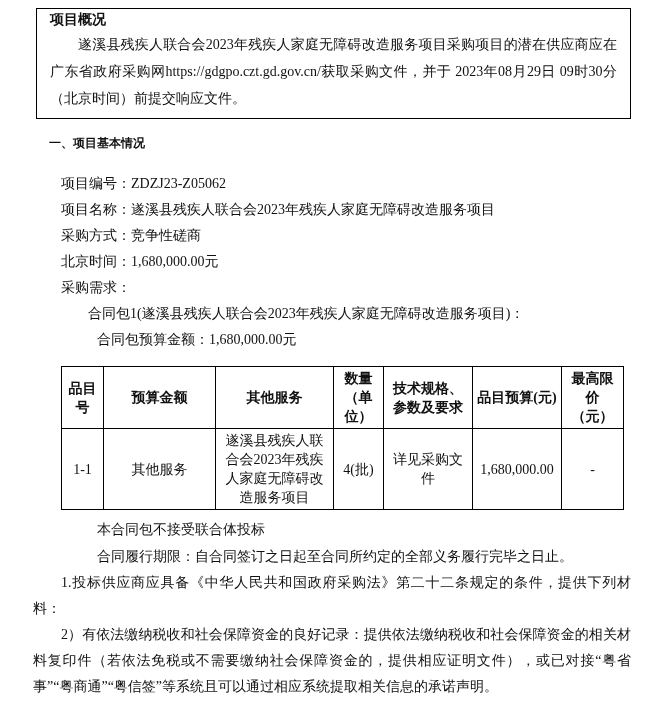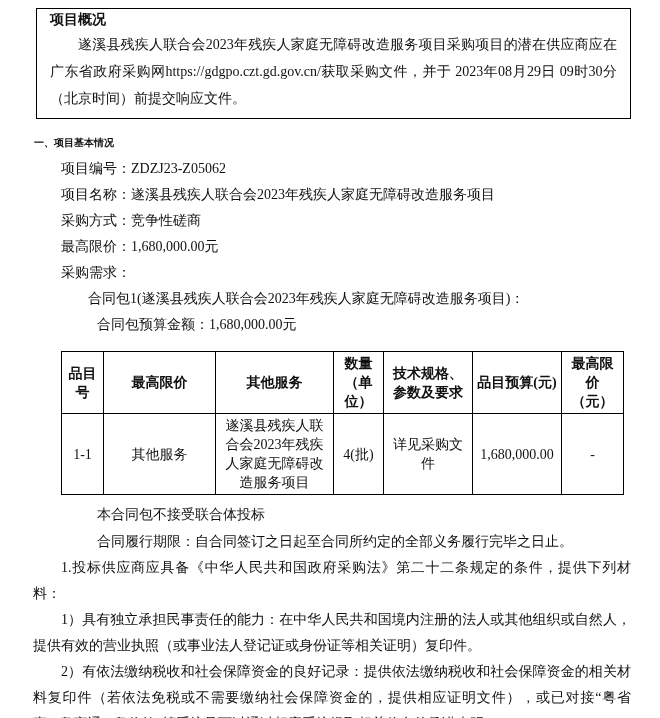--- a/index.html
+++ b/index.html
@@ -34,24 +34,24 @@
     line-height: 22px;
   }
   .overview-para {
     margin: 0;
     text-indent: 2em;
     line-height: 27px;
     text-align: justify;
   }
   
   .sec-heading {
-    font-size: 10px;
+    font-size: 12px;
     font-weight: bold;
     line-height: 24px;
-    margin: 1px;
+    margin: 16px;
     font-family: Liberation Serif, serif;
   }
   .h1 { margin-top: 12px; }
   .h2 { margin-top: 5px; }
   
   .line { line-height: 26px; }
   .lv2 { padding-left: 28px; }
   .lv3 { padding-left: 55px; }
   .lv4 { padding-left: 64px; }
   .notes { margin-top: 6px; }
@@ -102,30 +102,30 @@
   <div class="overview-box">
     <div class="overview-title">项目概况</div>
     <p class="overview-para"><span>遂溪县残疾人联合会2023年残疾人家庭无障碍改造服务项目采购项目的潜在供应商应在广东省政府采购网</span><span>https://gdgpo.czt.gd.gov.cn/</span><span>获取采购文件，并于 2023年08月29日 09时30分（北京时间）前提交响应文件。</span></p>
   </div>
 
   <h2 class="sec-heading h1">一、项目基本情况</h2>
 
   <div class="line lv2">项目编号：ZDZJ23-Z05062</div>
   <div class="line lv2">项目名称：遂溪县残疾人联合会2023年残疾人家庭无障碍改造服务项目</div>
   <div class="line lv2">采购方式：竞争性磋商</div>
-  <div class="line lv2">最高限价：1,680,000.00元</div>
+  <div class="line lv2">北京时间：1,680,000.00元</div>
   <div class="line lv2">采购需求：</div>
   <div class="line lv3">合同包1(遂溪县残疾人联合会2023年残疾人家庭无障碍改造服务项目)：</div>
   <div class="line lv4">合同包预算金额：1,680,000.00元</div>
 
   <table class="items">
     <tbody>
         <tr class="header-row">
       <th class="c0">品目号</th>
-      <th class="c1">最高限价</th>
+      <th class="c1">预算金额</th>
       <th class="c2">其他服务</th>
       <th class="c3">数量（单位）</th>
       <th class="c4">技术规格、参数及要求</th>
       <th class="c5">品目预算(元)</th>
       <th class="c6">最高限价（元）</th>
     </tr>
     <tr class="data-row">
       <td class="c0">1-1</td>
       <td class="c1">其他服务</td>
       <td class="c2">遂溪县残疾人联合会2023年残疾人家庭无障碍改造服务项目</td>
@@ -136,16 +136,15 @@
     </tr>
   </tbody>
     </table>
 
   <div class="notes">
     <div class="line lv4">本合同包不接受联合体投标</div>
     <div class="line lv4">合同履行期限：自合同签订之日起至合同所约定的全部义务履行完毕之日止。</div>
   </div>
 
   <p class="req-para">1.投标供应商应具备《中华人民共和国政府采购法》第二十二条规定的条件，提供下列材料：</p>
-  <p class="req-para">1）具有独立承担民事责任的能力：在中华人民共和国境内注册的法人或其他组织或自然人，提供有效的营业执照（或事业法人登记证或身份证等相关证明）复印件。</p>
   <p class="req-para">2）有依法缴纳税收和社会保障资金的良好记录：提供依法缴纳税收和社会保障资金的相关材料复印件（若依法免税或不需要缴纳社会保障资金的，提供相应证明文件），或已对接“粤省事”“粤商通”“粤信签”等系统且可以通过相应系统提取相关信息的承诺声明。</p>
 
 </div>
 
 </body></html>

